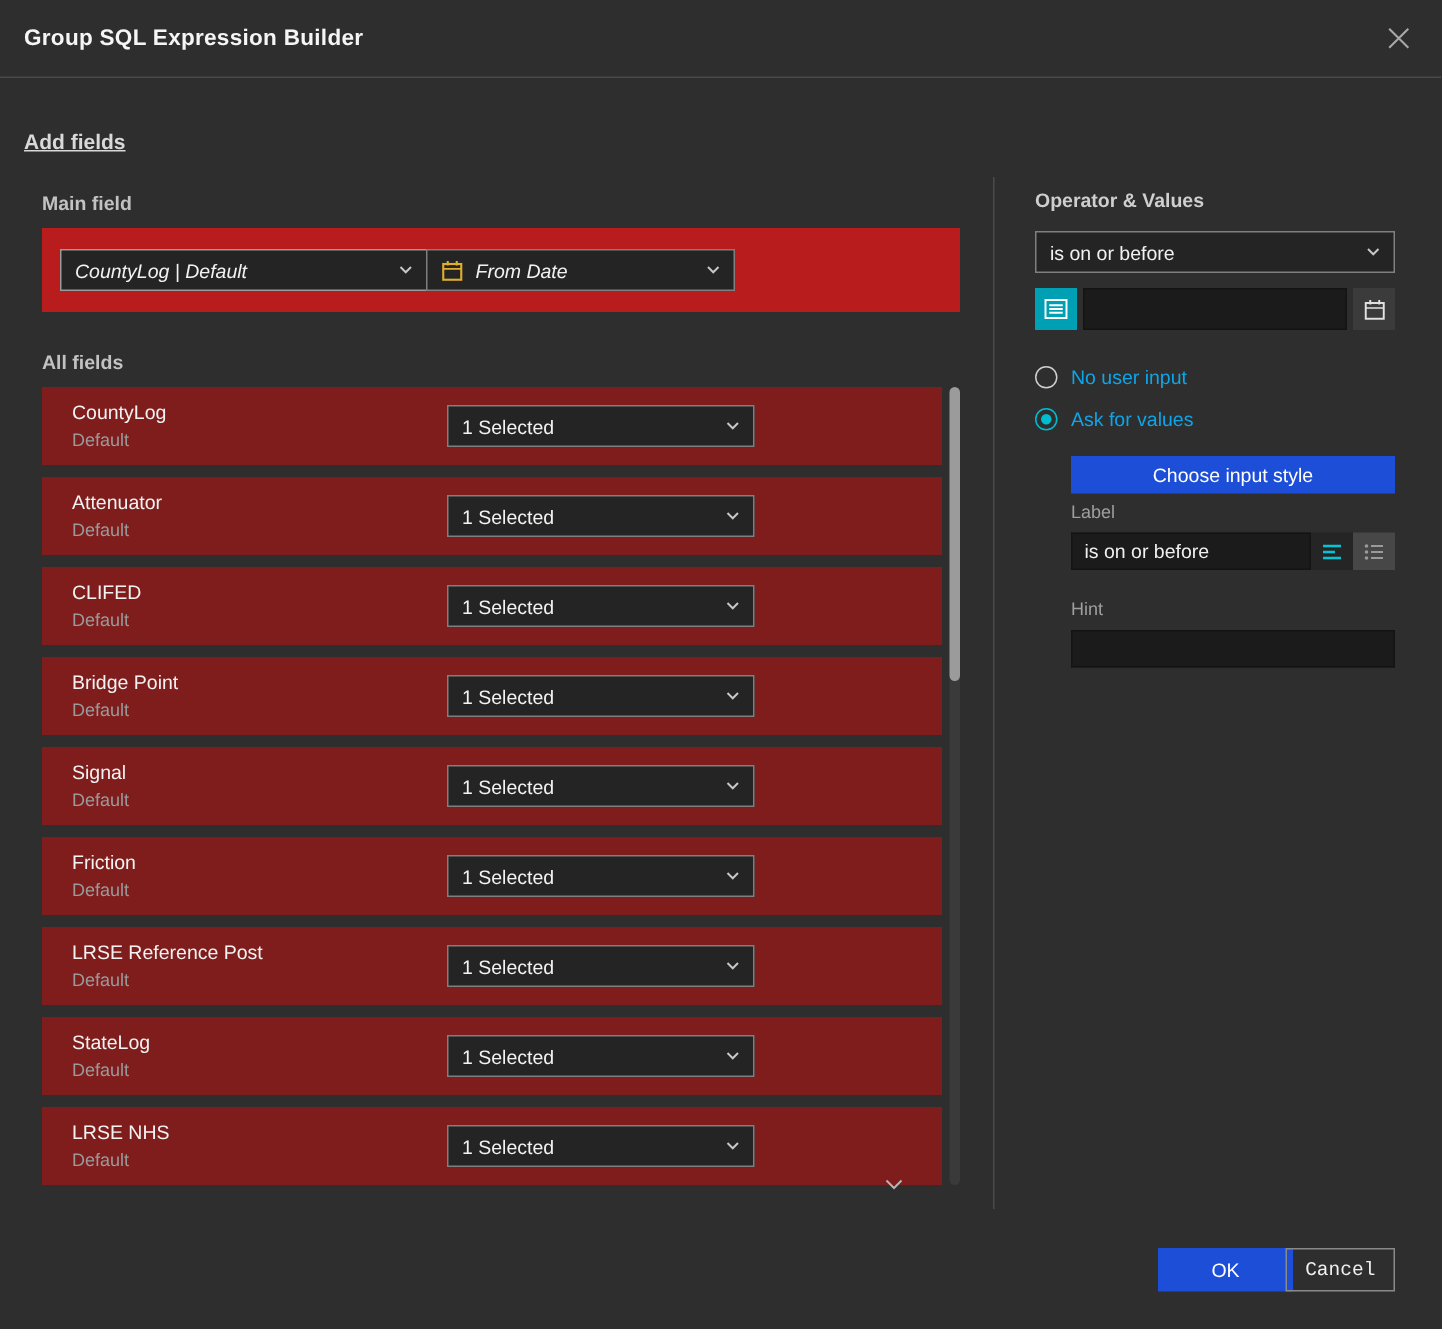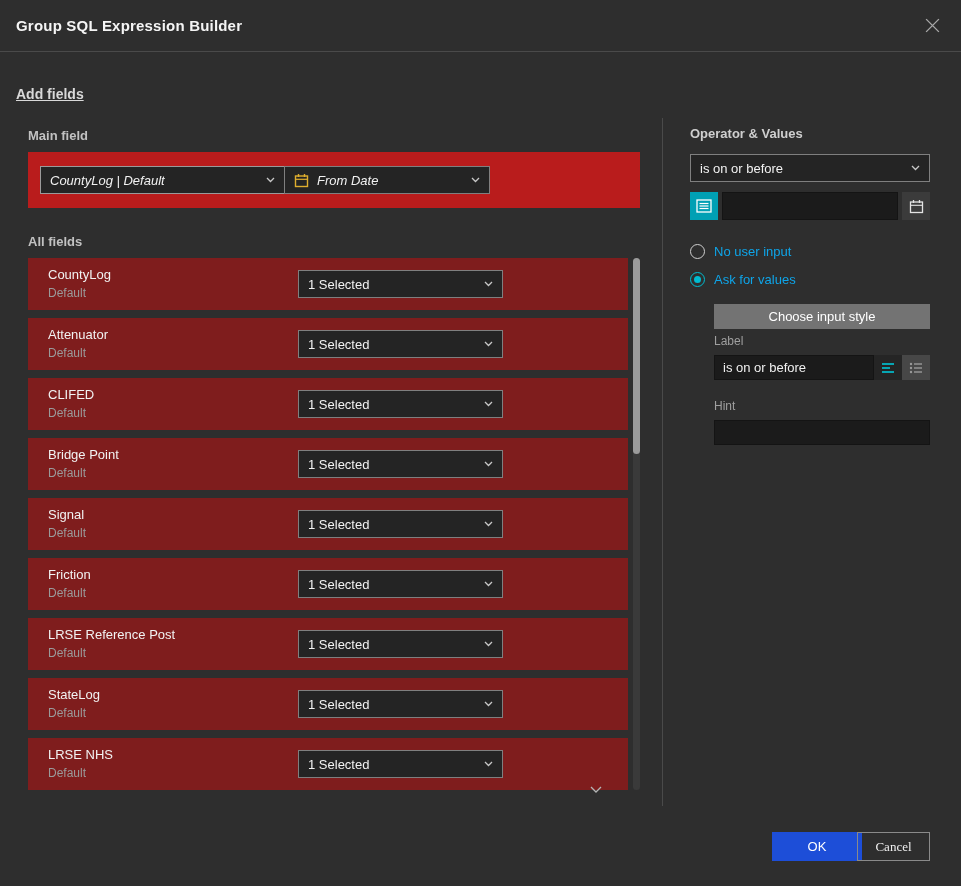--- a/index.html
+++ b/index.html
@@ -64,41 +64,41 @@
   }
   .value-input { flex: 1; min-width: 0; height: 28px; }
 
   .radio-row { position: absolute; left: 690px; display: flex; align-items: center; gap: 9px; font-size: 13px; color: #0ea5e9; cursor: pointer; }
   .radio { width: 15px; height: 15px; border: 1.5px solid #cfcfcf; border-radius: 50%; display: flex; align-items: center; justify-content: center; flex: none; }
   .radio.on { border-color: #00bcd0; }
   .radio.on::after { content: ""; width: 7px; height: 7px; border-radius: 50%; background: #00bcd0; }
 
   .choose-btn {
     position: absolute; left: 714px; top: 304px; width: 216px; height: 25px;
-    background: #737373; color: #fff; border: none; font-size: 13px;
+    background: #1d4ed8; color: #fff; border: none; font-size: 13px;
     font-family: "Liberation Sans", sans-serif; cursor: pointer;
   }
   .small-label { position: absolute; font-size: 12px; color: #9f9f9f; }
   .label-row { position: absolute; left: 714px; top: 355px; width: 216px; height: 25px; display: flex; }
   .label-input { width: 160px; height: 25px; }
   .style-btn { width: 28px; height: 25px; }
   .style-btn.first { background: #252525; }
   .style-btn.second { background: #474747; }
   .hint-input { position: absolute; left: 714px; top: 420px; width: 216px; height: 25px; }
 
   
   .ok-btn {
     position: absolute; left: 772px; top: 832px; width: 90px; height: 29px;
     background: #1d4ed8; color: #fff; border: none; font-size: 13px;
     font-family: "Liberation Sans", sans-serif; cursor: pointer;
   }
   .cancel-btn {
     position: absolute; left: 857px; top: 832px; width: 73px; height: 29px;
     background: transparent; color: #f0f0f0; border: 1px solid #8a8a8a; font-size: 13px;
-    font-family: Liberation Serif, serif; cursor: pointer;
+    font-family: Liberation Mono, monospace; cursor: pointer;
   }
 </style>
 </head>
 <body>
 
 <div class="dialog">
 
   <header class="titlebar">
     <h1>Group SQL Expression Builder</h1>
     <button class="close-btn">

